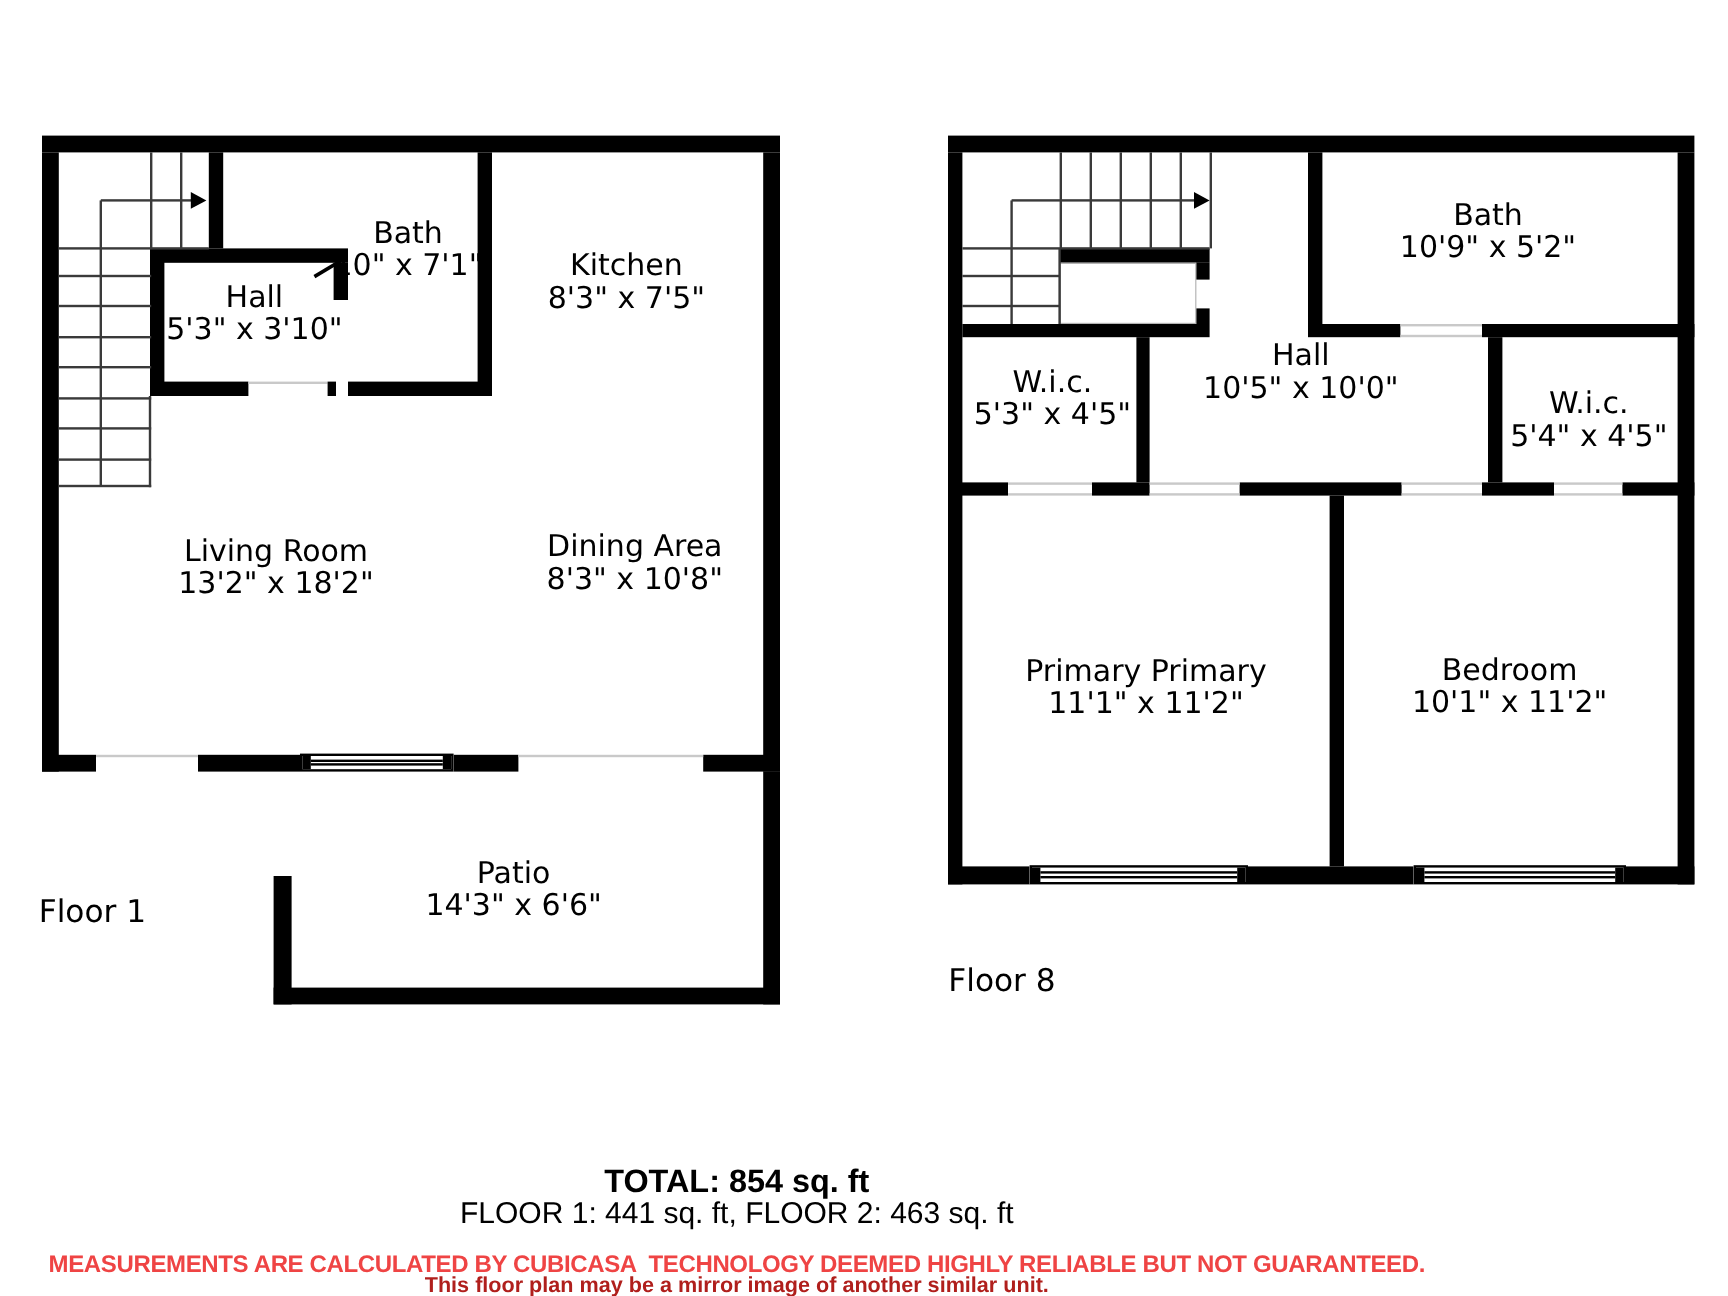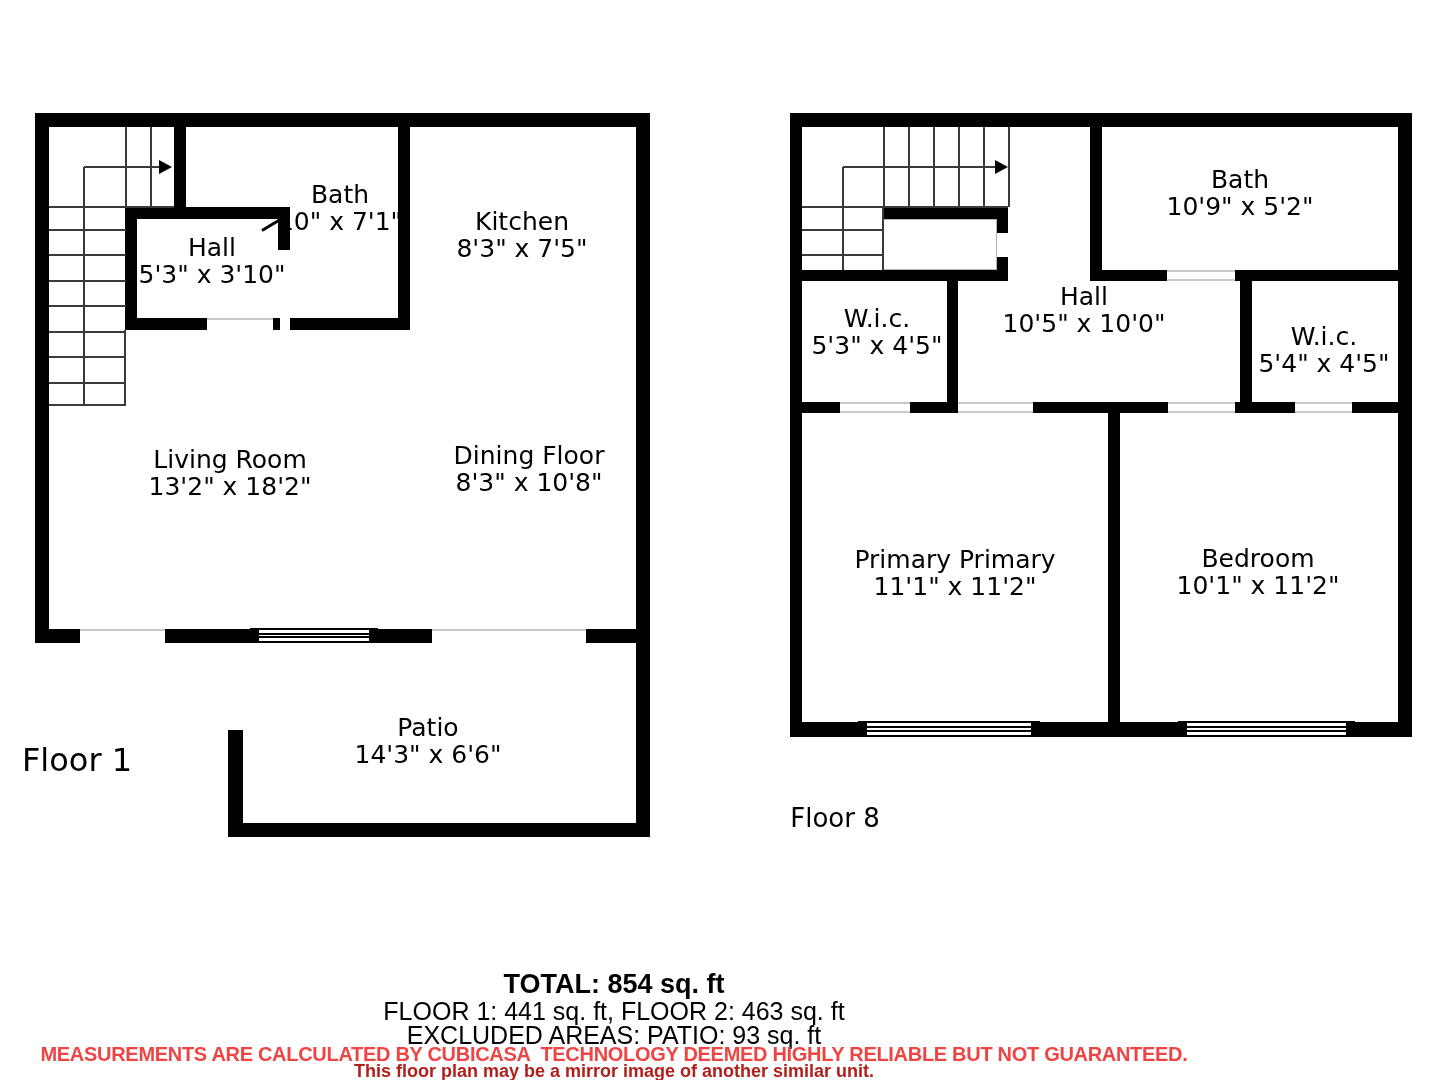--- a/index.html
+++ b/index.html
@@ -93,28 +93,28 @@
     </div>
     <div class="lbl" style="left:522px;top:235px">
       <span>Kitchen</span>
       <span>8'3" x 7'5"</span>
     </div>
     <div class="lbl" style="left:230px;top:473px">
       <span>Living Room</span>
       <span>13'2" x 18'2"</span>
     </div>
     <div class="lbl" style="left:529px;top:469px">
-      <span>Dining Floor</span>
+      <span>Dining Area</span>
       <span>8'3" x 10'8"</span>
     </div>
     <div class="lbl" style="left:428px;top:741px">
       <span>Patio</span>
       <span>14'3" x 6'6"</span>
     </div>
-    <div class="lbl" style="left:77px;top:761px;font-size:32px">Floor 1</div>
+    <div class="lbl" style="left:77px;top:761px;font-size:26px">Floor 1</div>
   </section>
 
   <section>
 
     <div class="w" style="left:790px;top:113px;width:622px;height:14px"></div>
     <div class="w" style="left:790px;top:127px;width:12px;height:610px"></div>
     <div class="w" style="left:1398px;top:127px;width:14px;height:610px"></div>
 
     <div class="w" style="left:790px;top:722px;width:68px;height:15px"></div>
     <div class="w" style="left:1040px;top:722px;width:138px;height:15px"></div>
@@ -204,16 +204,15 @@
     </div>
     <div class="lbl" style="left:1258px;top:572px">
       <span>Bedroom</span>
       <span>10'1" x 11'2"</span>
     </div>
     <div class="lbl" style="left:835px;top:819px;font-size:26px">Floor 8</div>
   </section>
 
   <div class="sum" style="top:969px;font-size:27px;font-weight:bold">TOTAL: 854 sq. ft</div>
   <div class="sum" style="top:997px;font-size:25px">FLOOR 1: 441 sq. ft, FLOOR 2: 463 sq. ft</div>
-  <div class="sum" style="top:1021px;font-size:25px">EXCLUDED AREAS: PATIO: 93 sq. ft</div>
   <div class="sum disclaimer" style="top: 1043px; font-size: 20px; font-weight: bold; letter-spacing: -0.3px; color: #ef4444;">MEASUREMENTS ARE CALCULATED BY CUBICASA  TECHNOLOGY DEEMED HIGHLY RELIABLE BUT NOT GUARANTEED.</div>
   <div class="sum disclaimer" style="top: 1061px; font-size: 18px; font-weight: bold; color: rgb(176, 31, 28);">This floor plan may be a mirror image of another similar unit.</div>
 </div>
 
 </body></html>

